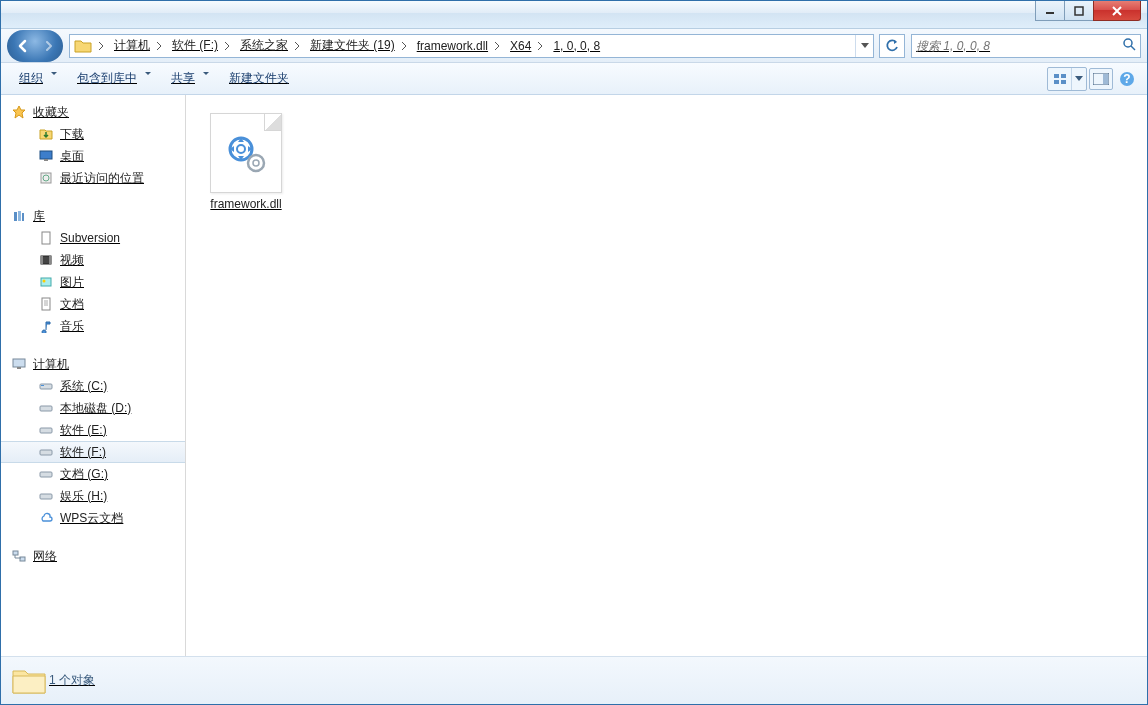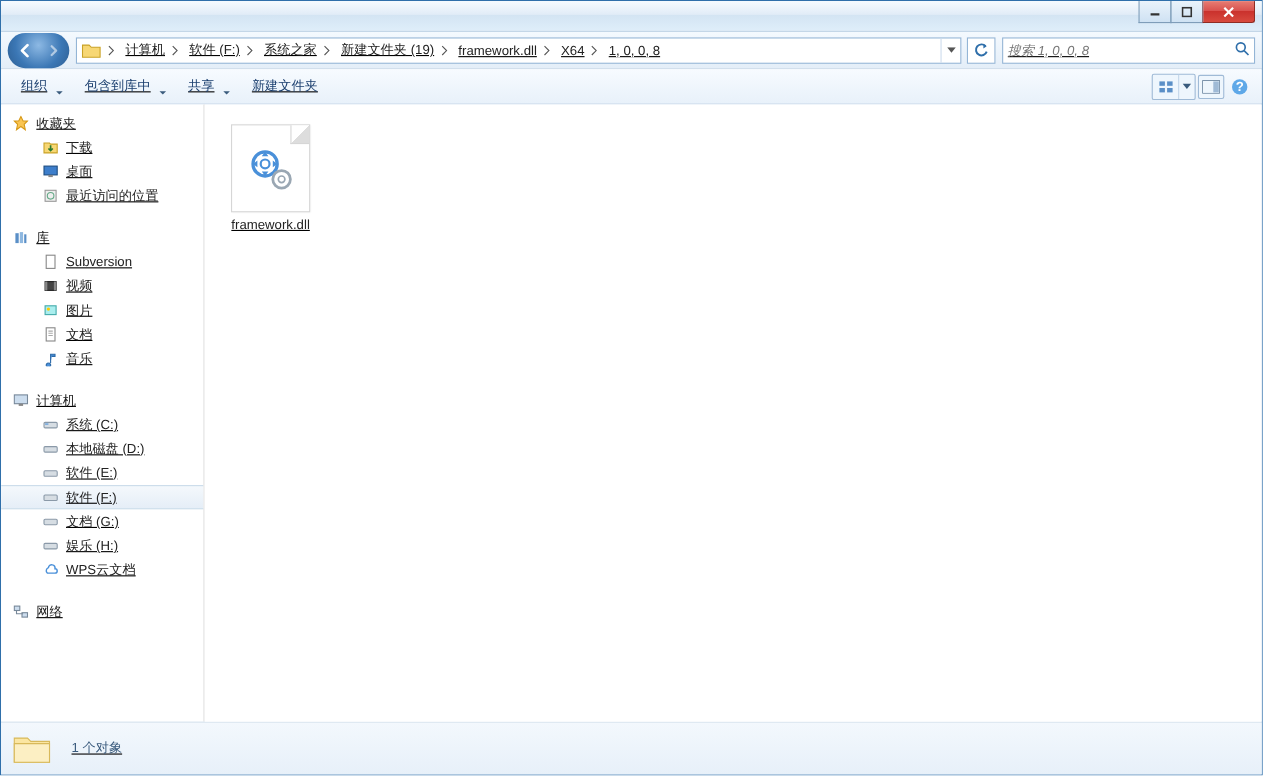--- a/index.html
+++ b/index.html
@@ -105,21 +105,21 @@
 
 .toolbar {
   height: 32px;
   background: linear-gradient(to bottom, #f7fbff 0%, #e8f1fa 100%);
   border-bottom: 1px solid #c3d6e9;
   display: flex; align-items: center;
   padding: 0 8px;
   color: #1a3e6e;
 }
 .tb-item {
-  display: flex; align-items: flex-end; gap: 4px;
+  display: flex; align-items: flex-start; gap: 4px;
   padding: 4px 10px;
   cursor: default;
 }
 .tb-spacer { flex: 1; }
 .tb-iconbtn {
   width: 24px; height: 22px;
   border: 1px solid transparent;
   display: flex; align-items: center; justify-content: center;
   margin-left: 2px;
 }
@@ -191,21 +191,21 @@
 }
 .file-label { text-align: center; color: #222; }
 
 
 .statusbar {
   height: 48px;
   border-top: 1px solid #d3e0ed;
   background: linear-gradient(to bottom, #f3f8fd, #e7f0f9);
   display: flex; align-items: center;
   padding: 0 10px;
-  gap: 18px;
+  gap: 2px;
 }
 .status-folder-ico { width: 36px; height: 32px; }
 .status-text { color: #3a5b7d; }
 
 
 .dd-arrow::after {
   content: "";
   display: inline-block;
   margin-left: 4px;
   border: 3px solid transparent;

